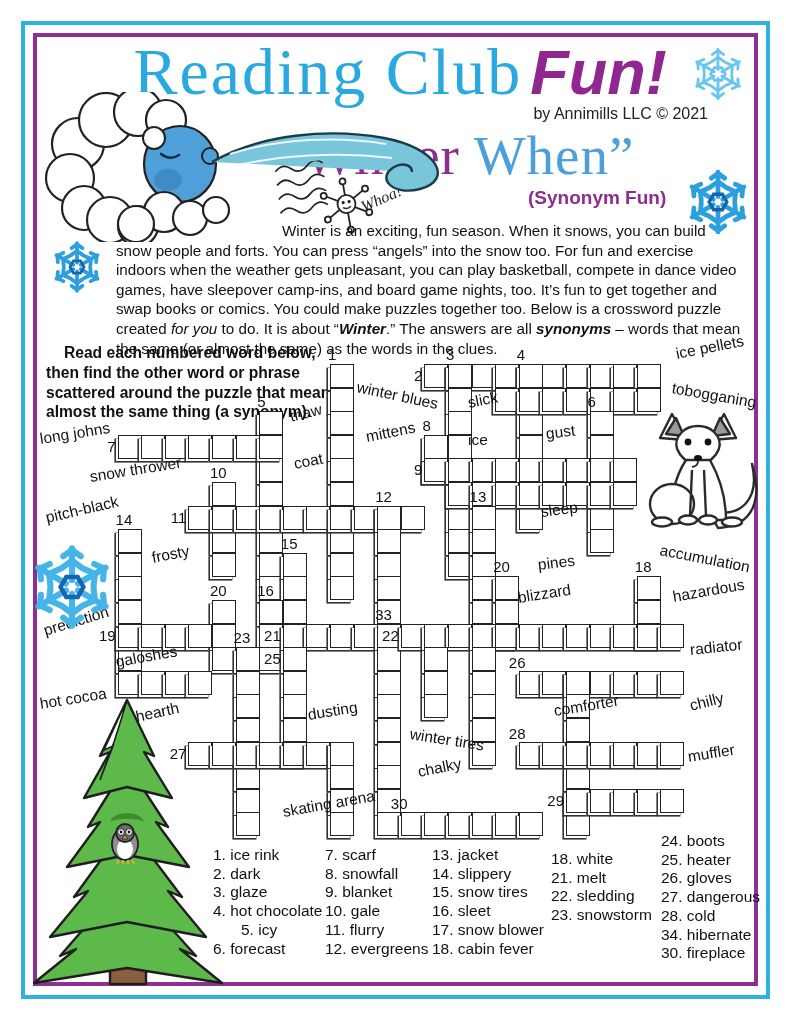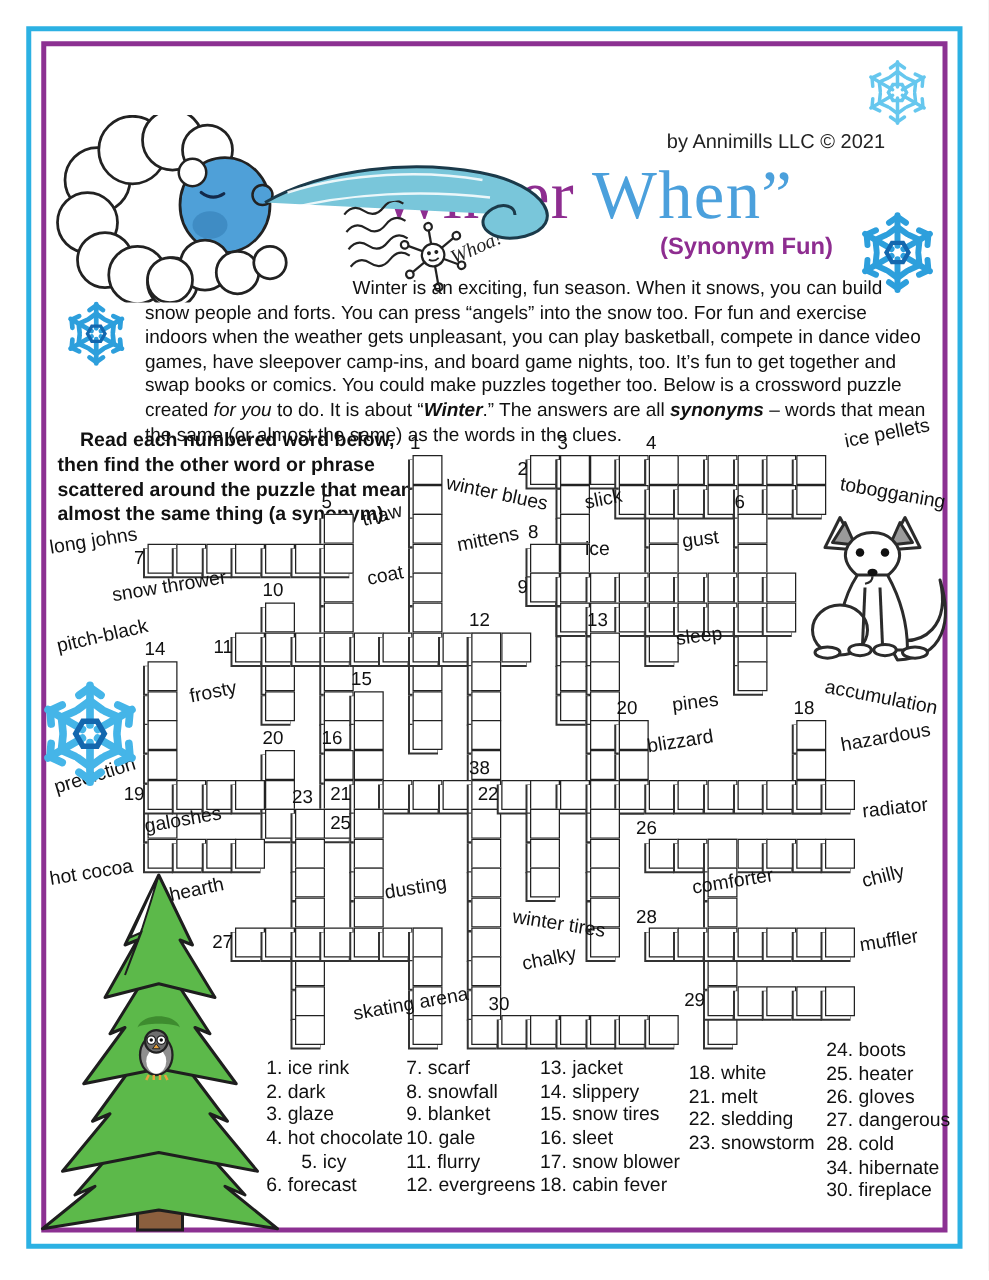--- a/index.html
+++ b/index.html
@@ -32,20 +32,23 @@
   svg{display:block;}
 </style>
 </head>
 <body>
 
 <div class="page">
 
   <div class="frame-cyan"></div>
   <div class="frame-purple"></div>
 
+  <div class="title-row">
+    <span class="title-blue">Reading Club</span><span class="title-fun">Fun!</span>
+  </div>
   <div class="byline">by Annimills LLC © 2021</div>
   <div class="subtitle">
     <span class="sub-purple">“Winter</span><span class="sub-blue"> When”</span>
   </div>
   <div class="subtag">(Synonym Fun)</div>
   <div class="whoa">Whoa!</div>
 
   <div class="deco" style="left:40px;top:92px;width:470px;height:150px;">
     <svg width="470" height="150" viewBox="0 0 470 150">
       <g fill="#ffffff" stroke="#222" stroke-width="2.2">
@@ -274,21 +277,21 @@
       <div class="gridnum" style="left: 261.8px; top: 626.6px; width: 19px; text-align: right;">21</div>
       <div class="cell" style="left: 377.2px; top: 623.6px;"></div>
       <div class="cell" style="left: 377.2px; top: 647.2px;"></div>
       <div class="cell" style="left: 377.2px; top: 670.8px;"></div>
       <div class="cell" style="left: 377.2px; top: 694.4px;"></div>
       <div class="cell" style="left: 377.2px; top: 718px;"></div>
       <div class="cell" style="left: 377.2px; top: 741.6px;"></div>
       <div class="cell" style="left: 377.2px; top: 765.2px;"></div>
       <div class="cell" style="left: 377.2px; top: 788.8px;"></div>
       <div class="cell" style="left: 377.2px; top: 812.4px;"></div>
-      <div class="gridnum" style="left: 375.2px; top: 605.6px;">38</div>
+      <div class="gridnum" style="left: 375.2px; top: 605.6px;">33</div>
       <div class="cell" style="left: 400.8px; top: 623.6px;"></div>
       <div class="cell" style="left: 424.4px; top: 623.6px;"></div>
       <div class="cell" style="left: 448px; top: 623.6px;"></div>
       <div class="cell" style="left: 471.6px; top: 623.6px;"></div>
       <div class="cell" style="left: 495.2px; top: 623.6px;"></div>
       <div class="cell" style="left: 518.8px; top: 623.6px;"></div>
       <div class="cell" style="left: 542.4px; top: 623.6px;"></div>
       <div class="cell" style="left: 566px; top: 623.6px;"></div>
       <div class="cell" style="left: 589.6px; top: 623.6px;"></div>
       <div class="cell" style="left: 613.2px; top: 623.6px;"></div>

